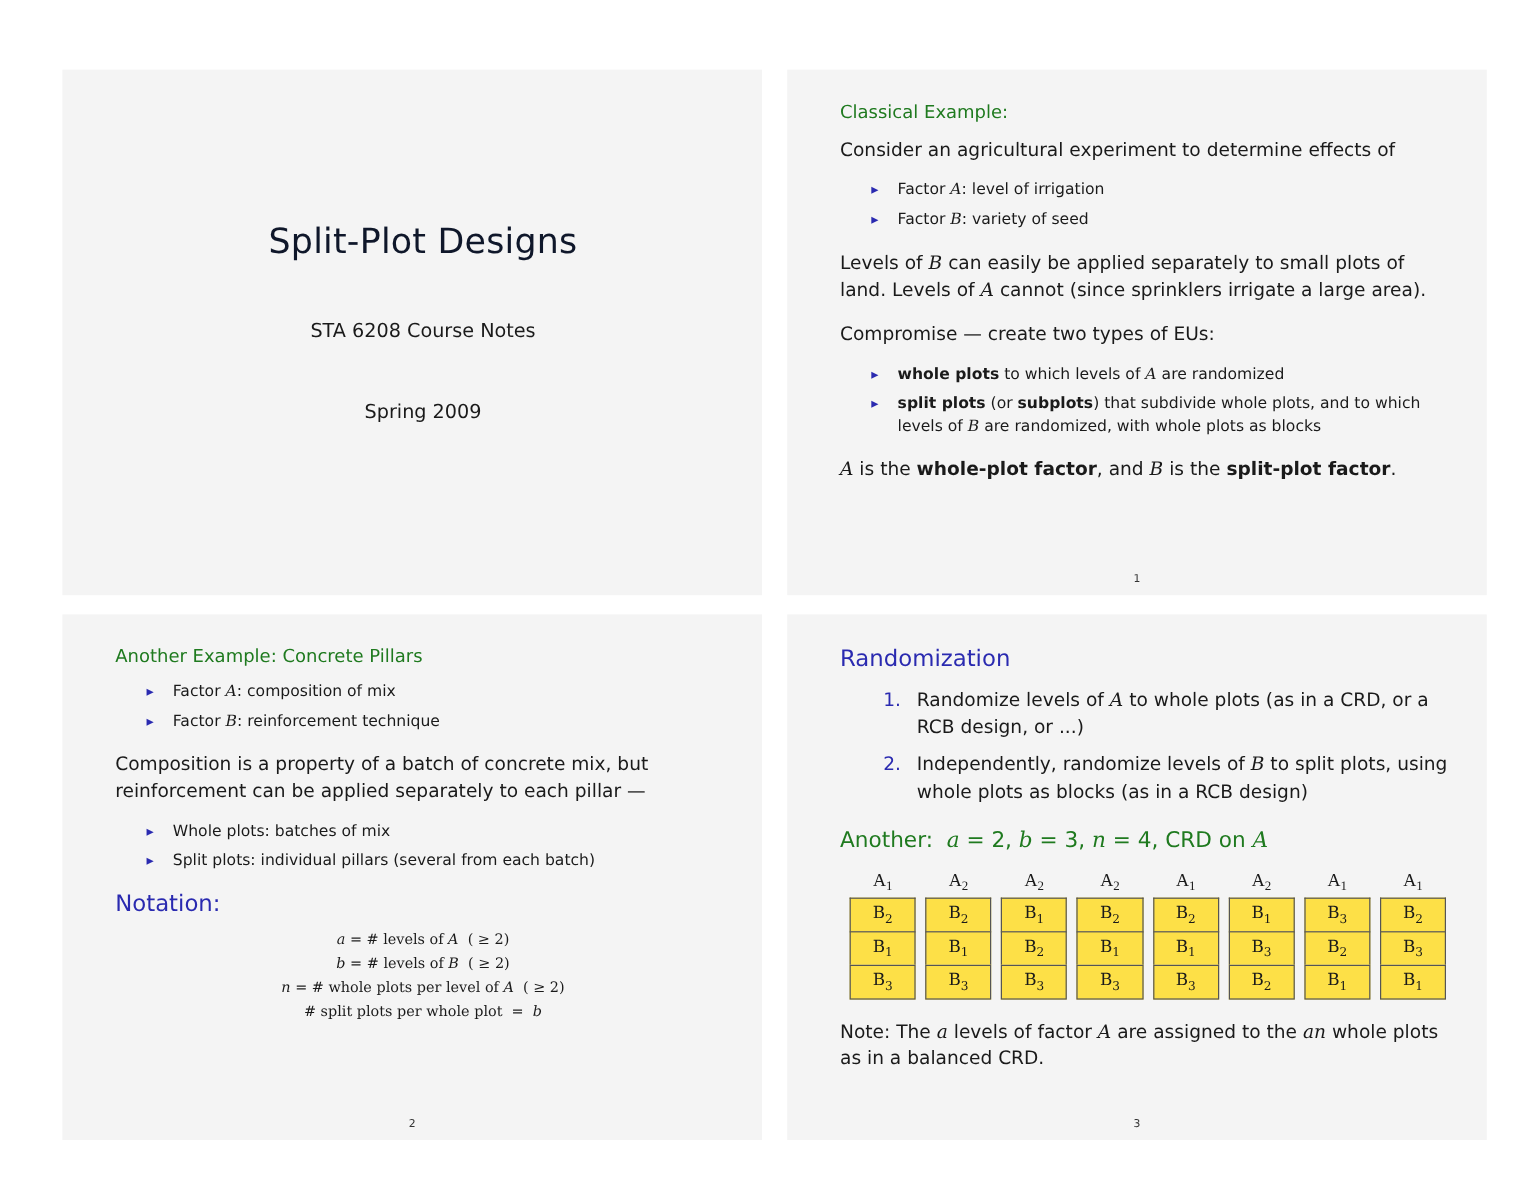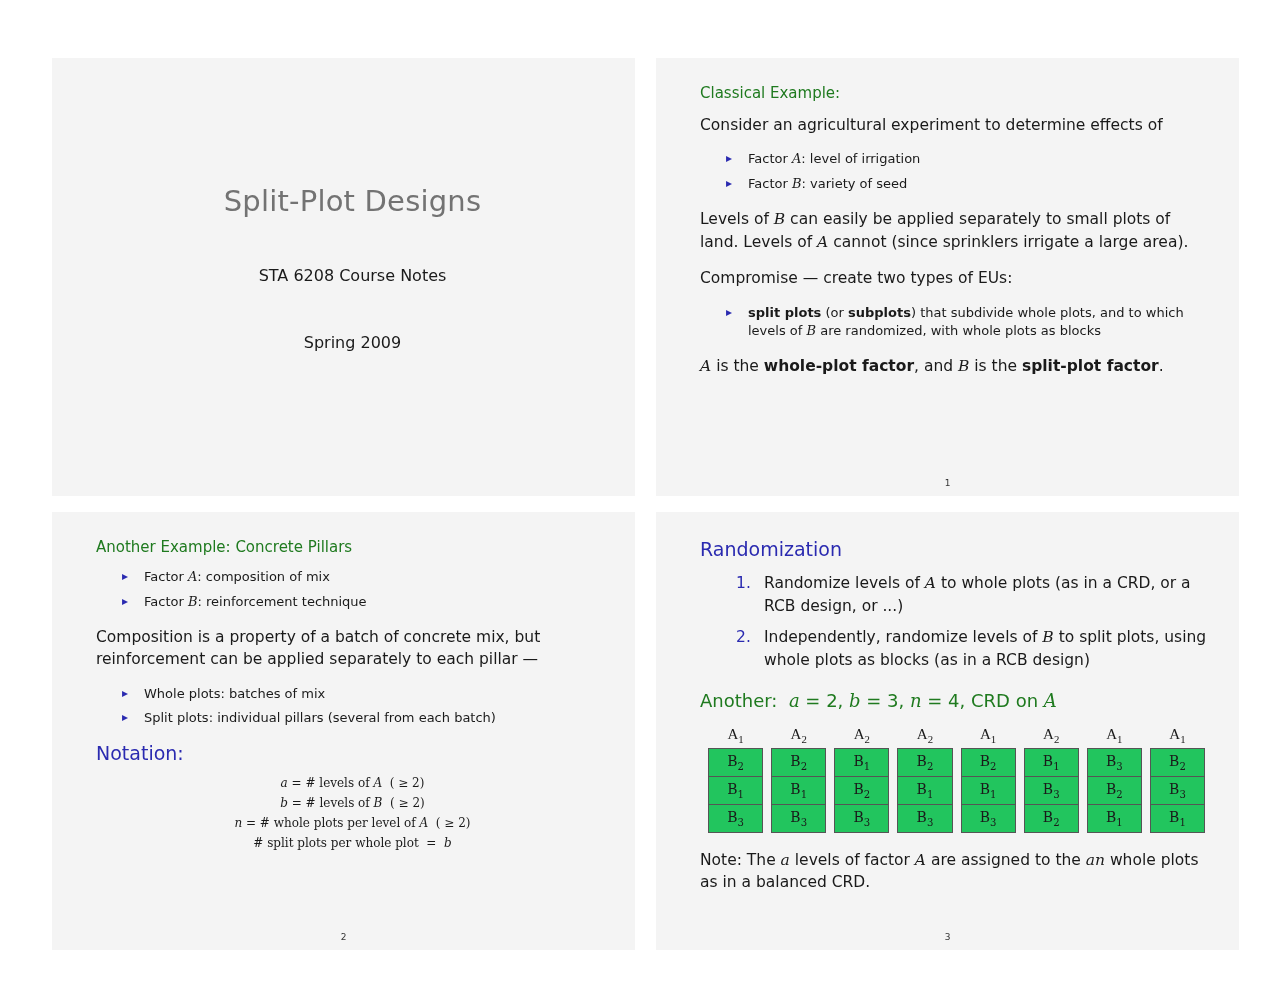--- a/index.html
+++ b/index.html
@@ -31,21 +31,21 @@
   #slide-4 { left: 656px; top: 512px; width: 583px; height: 438px; }
 
   .inner {
     position: absolute;
     left: 44px;
     right: 26px;
     top: 26px;
   }
 
   .title-main {
-    color: #737373;
+    color: #0f172a;
     font-size: 29px;
     text-align: center;
     margin-top: 100px;
     letter-spacing: 0.2px;
   }
   .title-sub {
     font-size: 16px;
     text-align: center;
     margin-top: 48px;
   }
@@ -155,21 +155,21 @@
   }
   table.randgrid td.cell {
     width: 52px;
     height: 25px;
     text-align: center;
     vertical-align: middle;
     font-size: 14px;
     font-family: "DejaVu Serif", serif;
     border: 1px solid #555;
     border-bottom: none;
-    background: #22c55e;
+    background: #fde047;
   }
   table.randgrid tr.lastrow td.cell {
     border-bottom: 1px solid #555;
   }
   .example-line {
     color: #1f7a1f;
     font-size: 18px;
     margin-top: 18px;
     margin-bottom: 2px;
   }
@@ -203,20 +203,21 @@
       <ul class="bullets">
         <li>Factor <span class="math">A</span>: level of irrigation</li>
         <li>Factor <span class="math">B</span>: variety of seed</li>
       </ul>
 
       <p class="body">Levels of <span class="math">B</span> can easily be applied separately to small plots of land. Levels of <span class="math">A</span> cannot (since sprinklers irrigate a large area).</p>
 
       <p class="body tight">Compromise — create two types of EUs:</p>
 
       <ul class="bullets">
+        <li><b>whole plots</b> to which levels of <span class="math">A</span> are randomized</li>
         <li><b>split plots</b> (or <b>subplots</b>) that subdivide whole plots, and to which levels of <span class="math">B</span> are randomized, with whole plots as blocks</li>
       </ul>
 
       <p class="body nomargin"><span class="math">A</span> is the <b>whole-plot factor</b>, and <span class="math">B</span> is the <b>split-plot factor</b>.</p>
     </div>
     <div class="pagenum">1</div>
   </div>
 
   <div class="slide" id="slide-3">
     <div class="inner">

